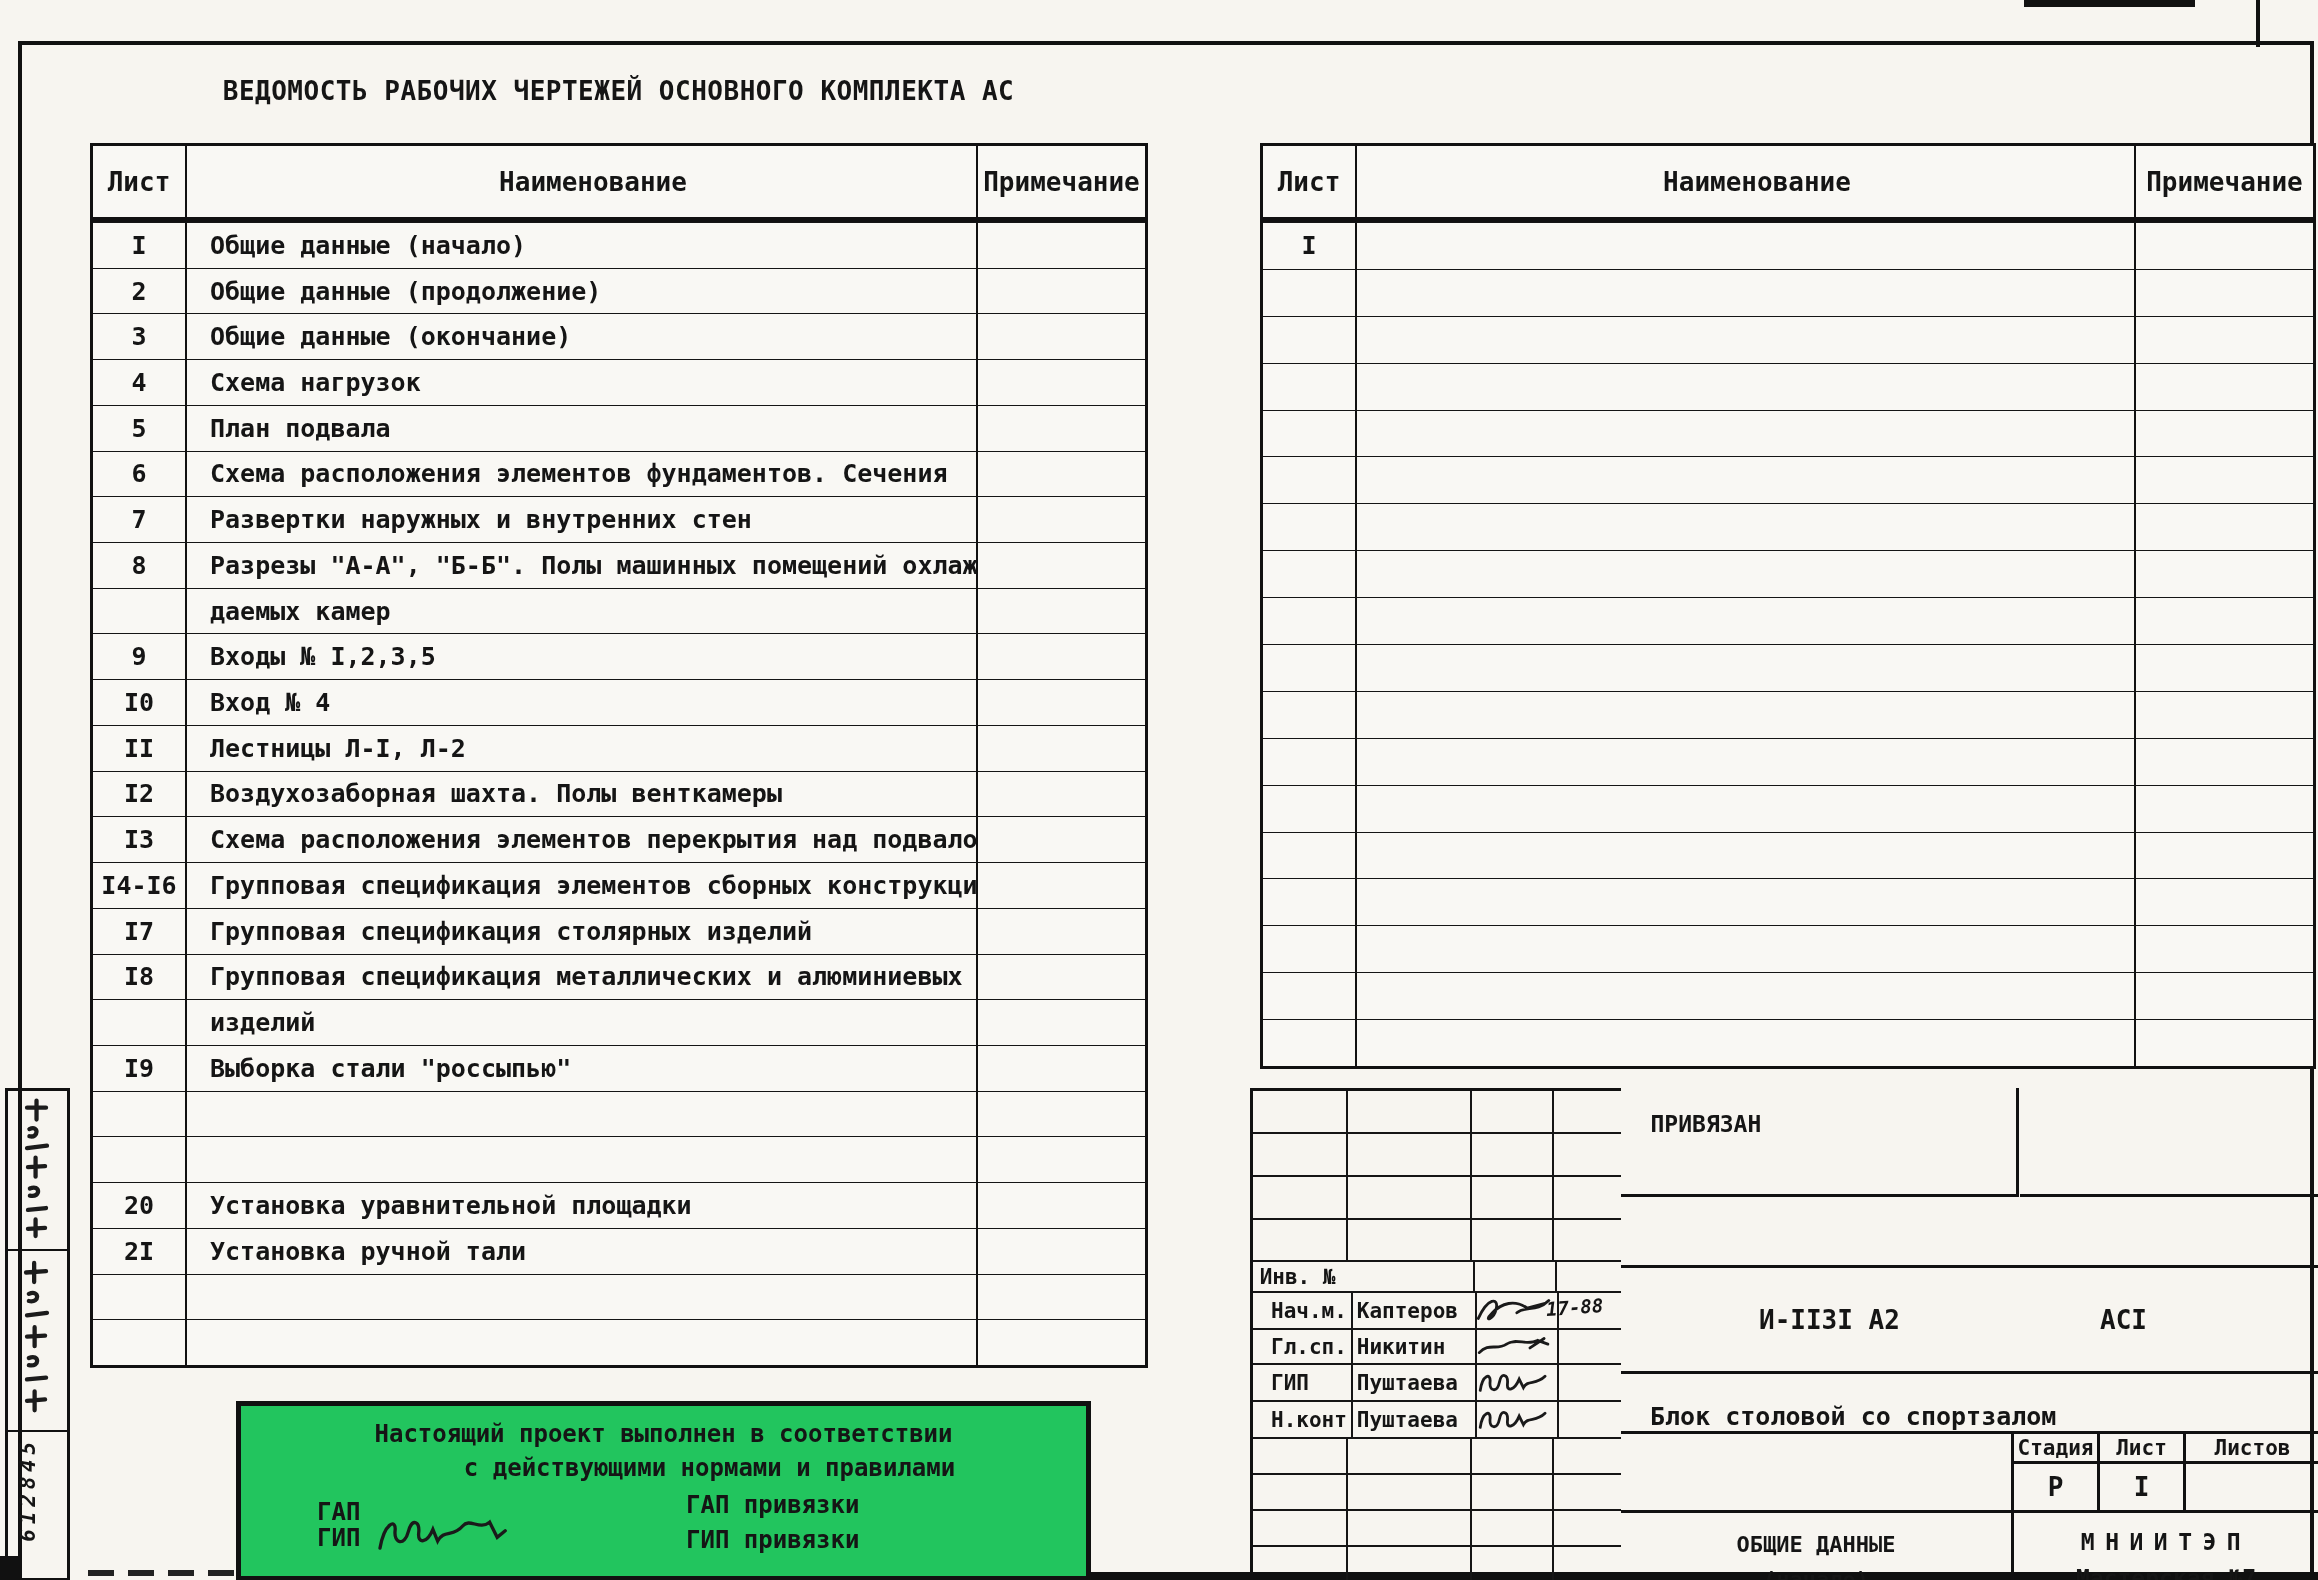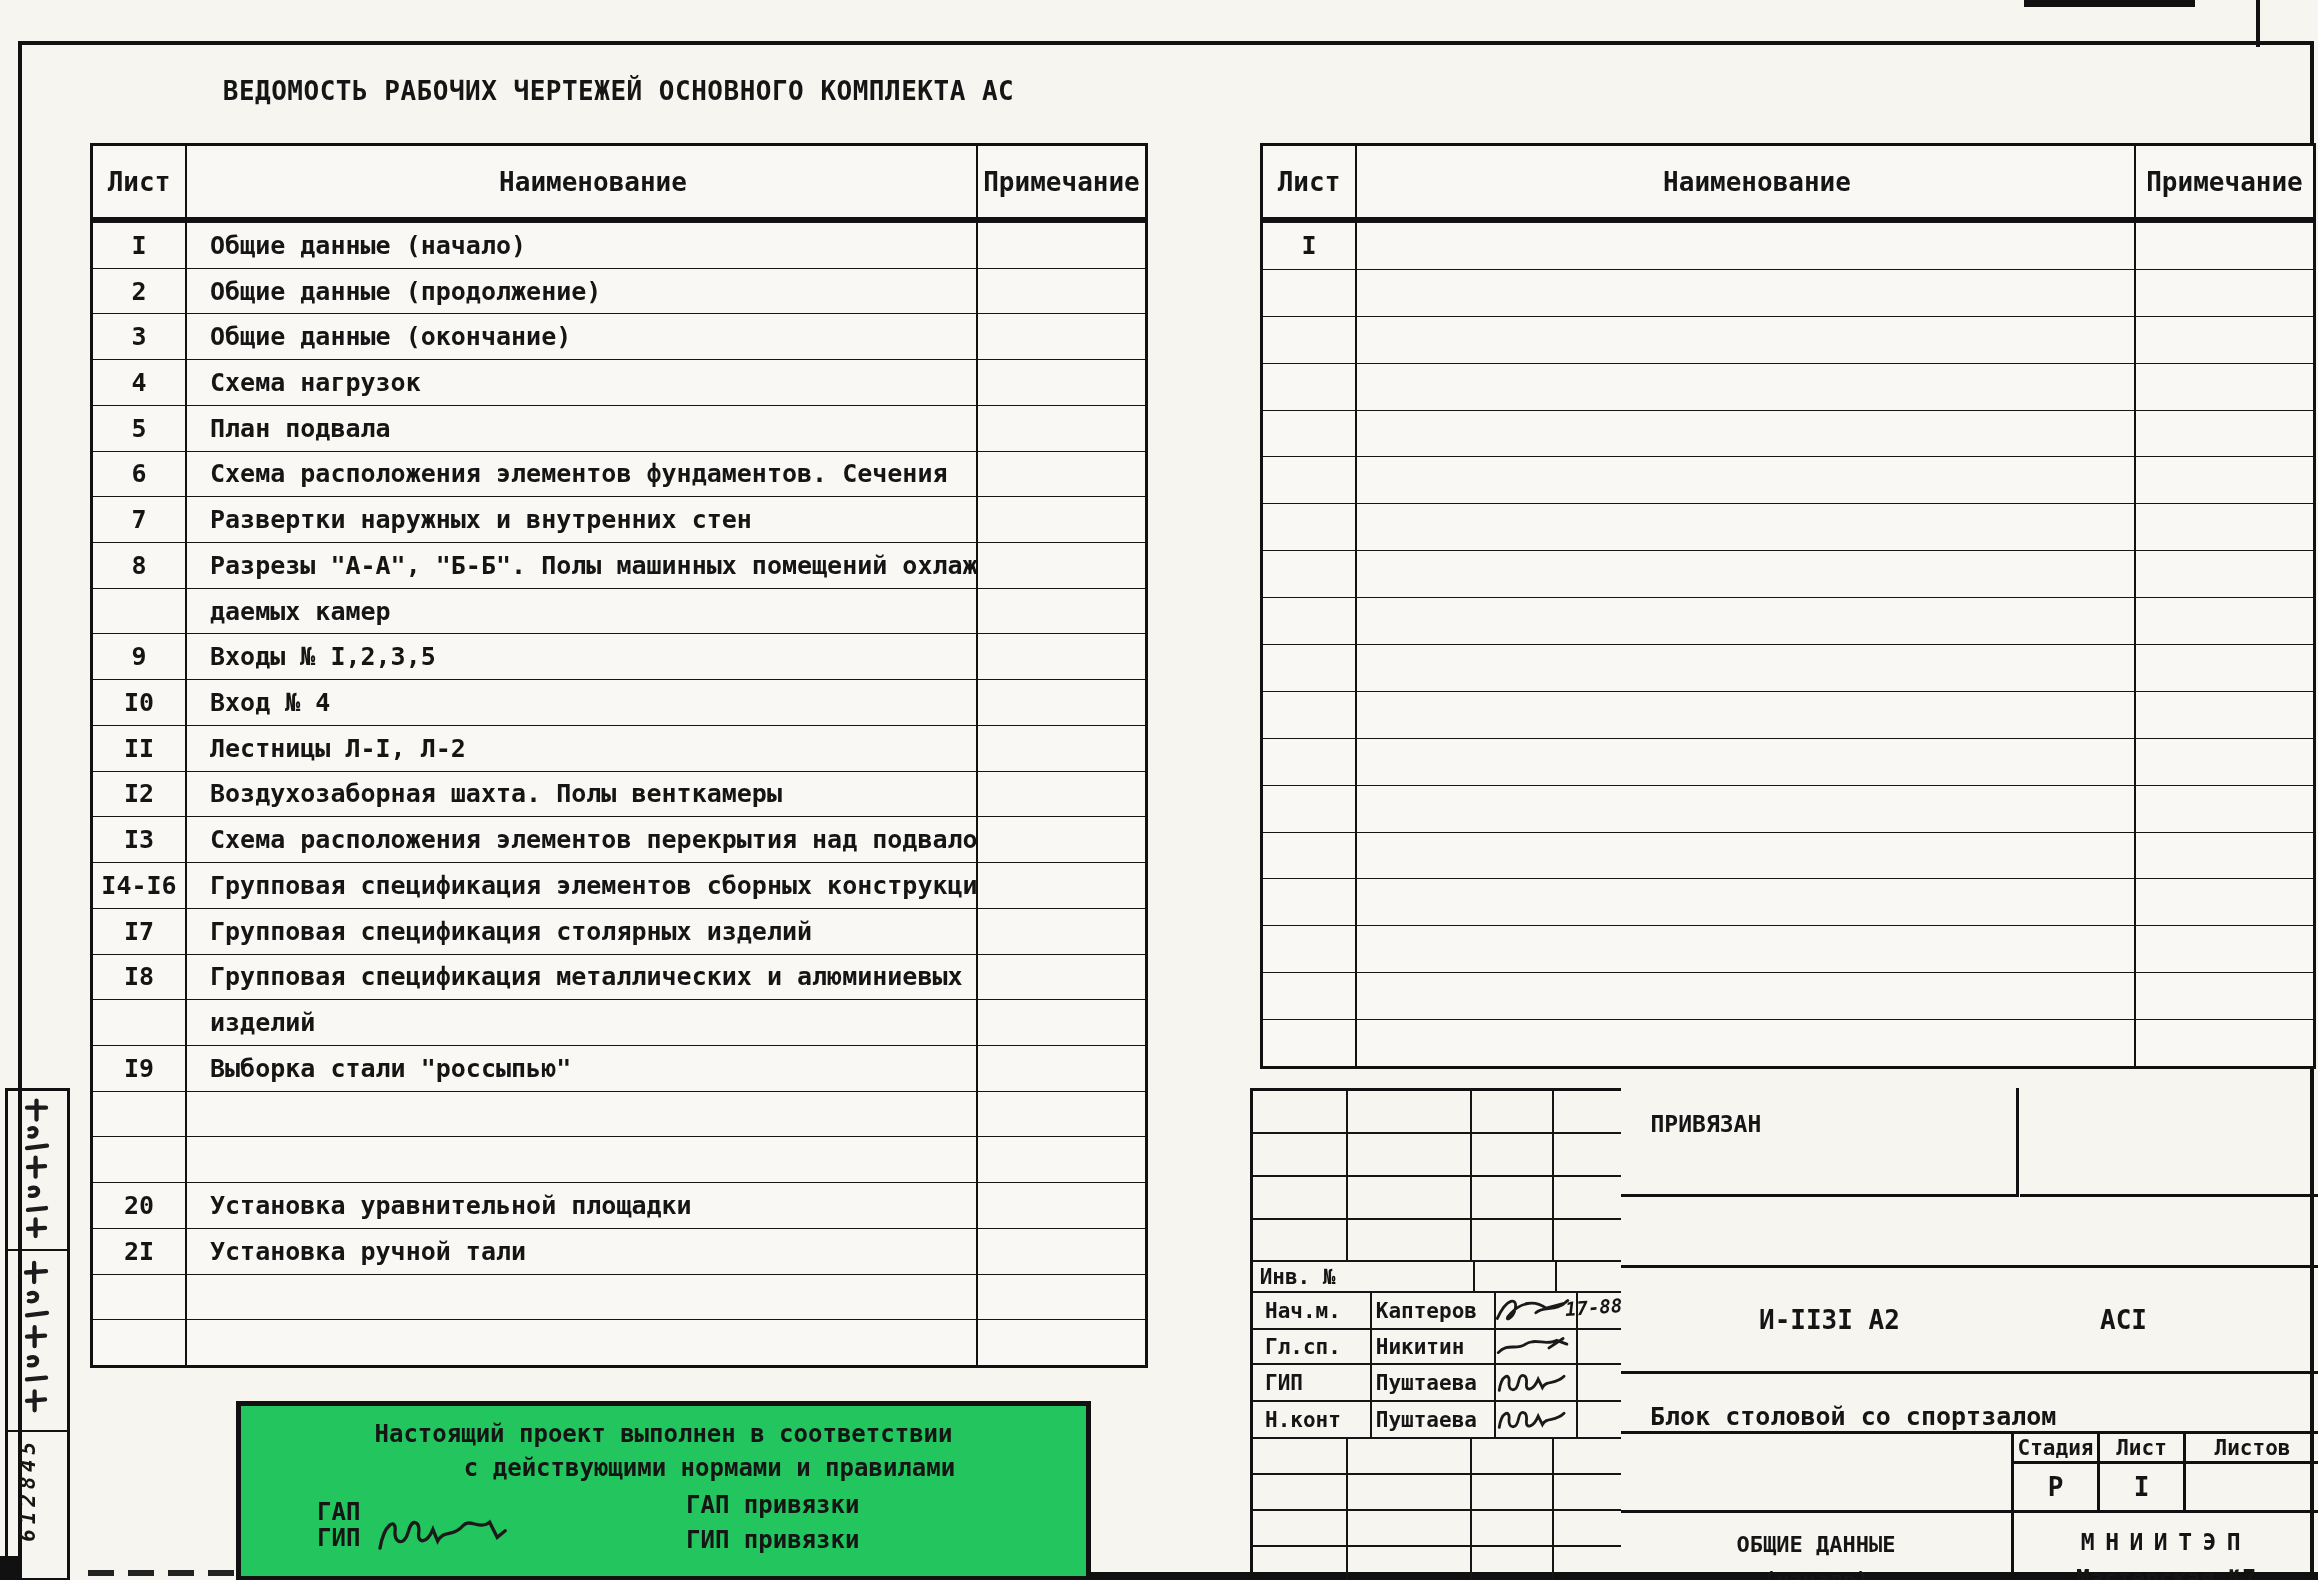--- a/index.html
+++ b/index.html
@@ -66,21 +66,21 @@
   .tb-org{flex-direction:column;justify-content:flex-start;padding-top:10.5px;
     font-size:23px;line-height:36px;text-align:center;display:flex;align-items:center;}
   .org-l1{letter-spacing:10.5px;}
   
   #sig-grid{position:absolute;left:1250px;top:1088px;width:371px;height:493px;
     border-left:3.3px solid #111;border-top:3.3px solid #111;box-sizing:border-box;}
   .sg-row{display:flex;border-bottom:2.4px solid #151515;box-sizing:border-box;}
   .sg-c{border-right:2.9px solid #151515;box-sizing:border-box;overflow:visible;
     display:flex;align-items:center;white-space:nowrap;font-size:21px;}
   .sg-c:last-child{border-right:none;}
-  .sg-label{width:119px;padding-left:12px;}
+  .sg-label{width:100px;padding-left:18px;}
   .sg-name{width:124px;padding-left:3.8px;}
   .sg-sig{width:82px;position:relative;}
   .sg-date{flex:1;position:relative;}
   .handwritten{font-style:italic;transform:rotate(-4deg);font-size:19px;position:absolute;left:-13.3px;top:2.9px;}
   .sigsvg{position:absolute;left:-2.9px;top:1px;}
   
   .stamp-strip{position:absolute;left:4.8px;top:1088px;width:65px;height:493px;
     border:3.3px solid #111;box-sizing:border-box;display:flex;flex-direction:column;}
   .stamp-cell{border-bottom:2.9px solid #111;box-sizing:border-box;position:relative;overflow:hidden;}
   .stamp-cell:last-child{border-bottom:none;}

